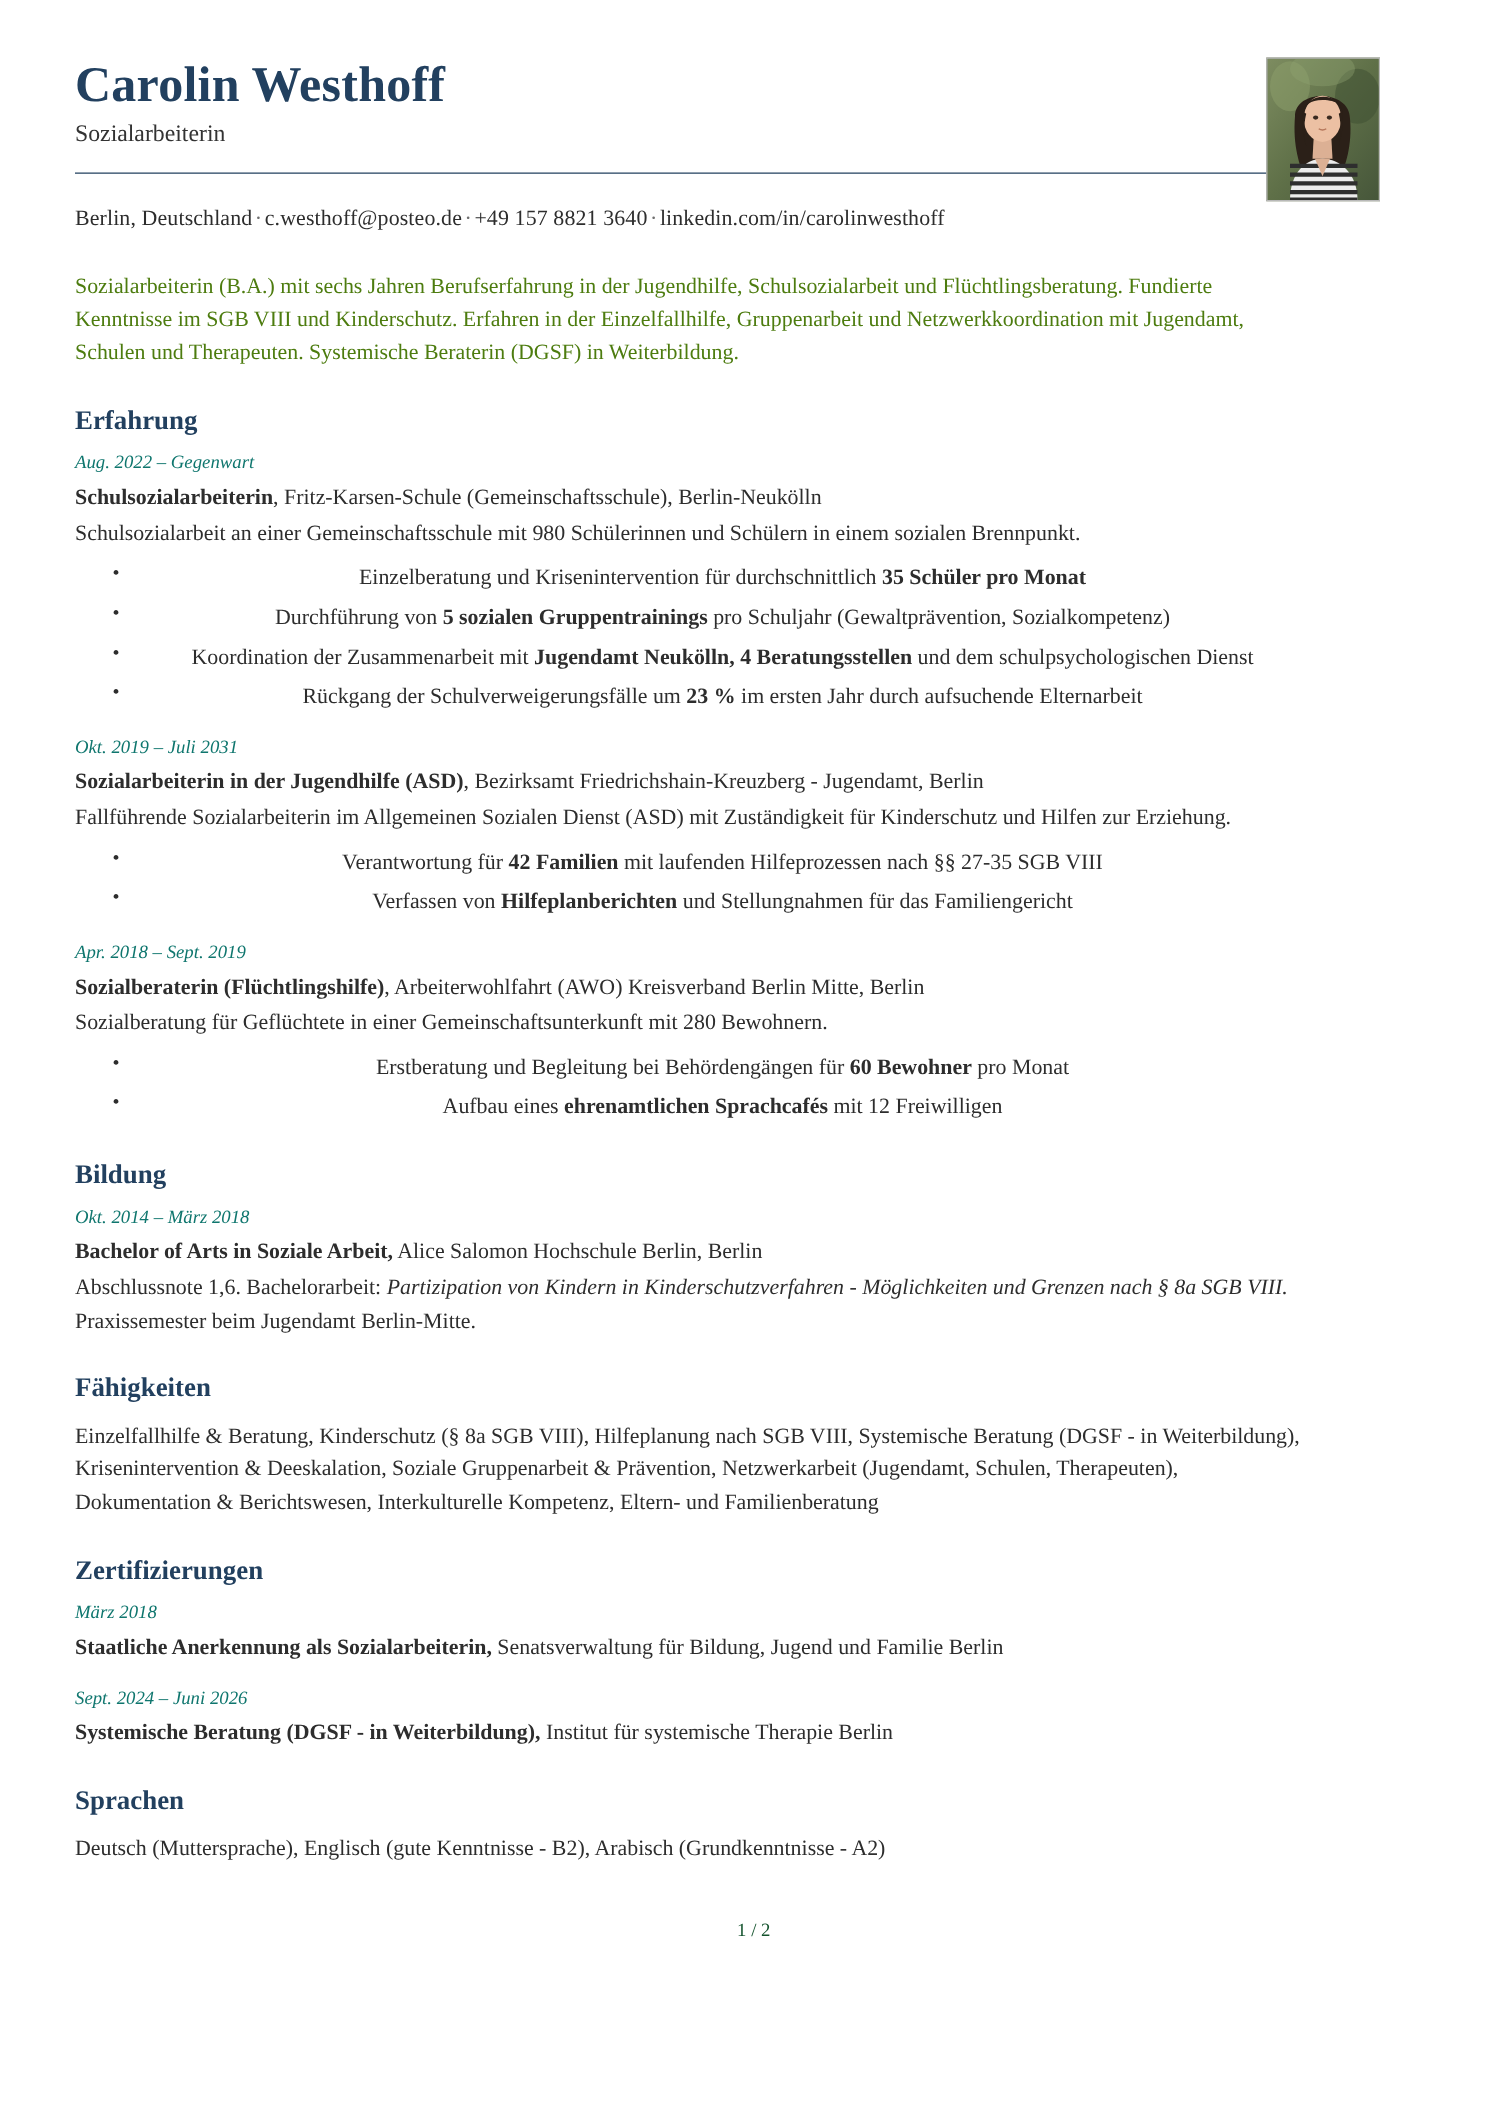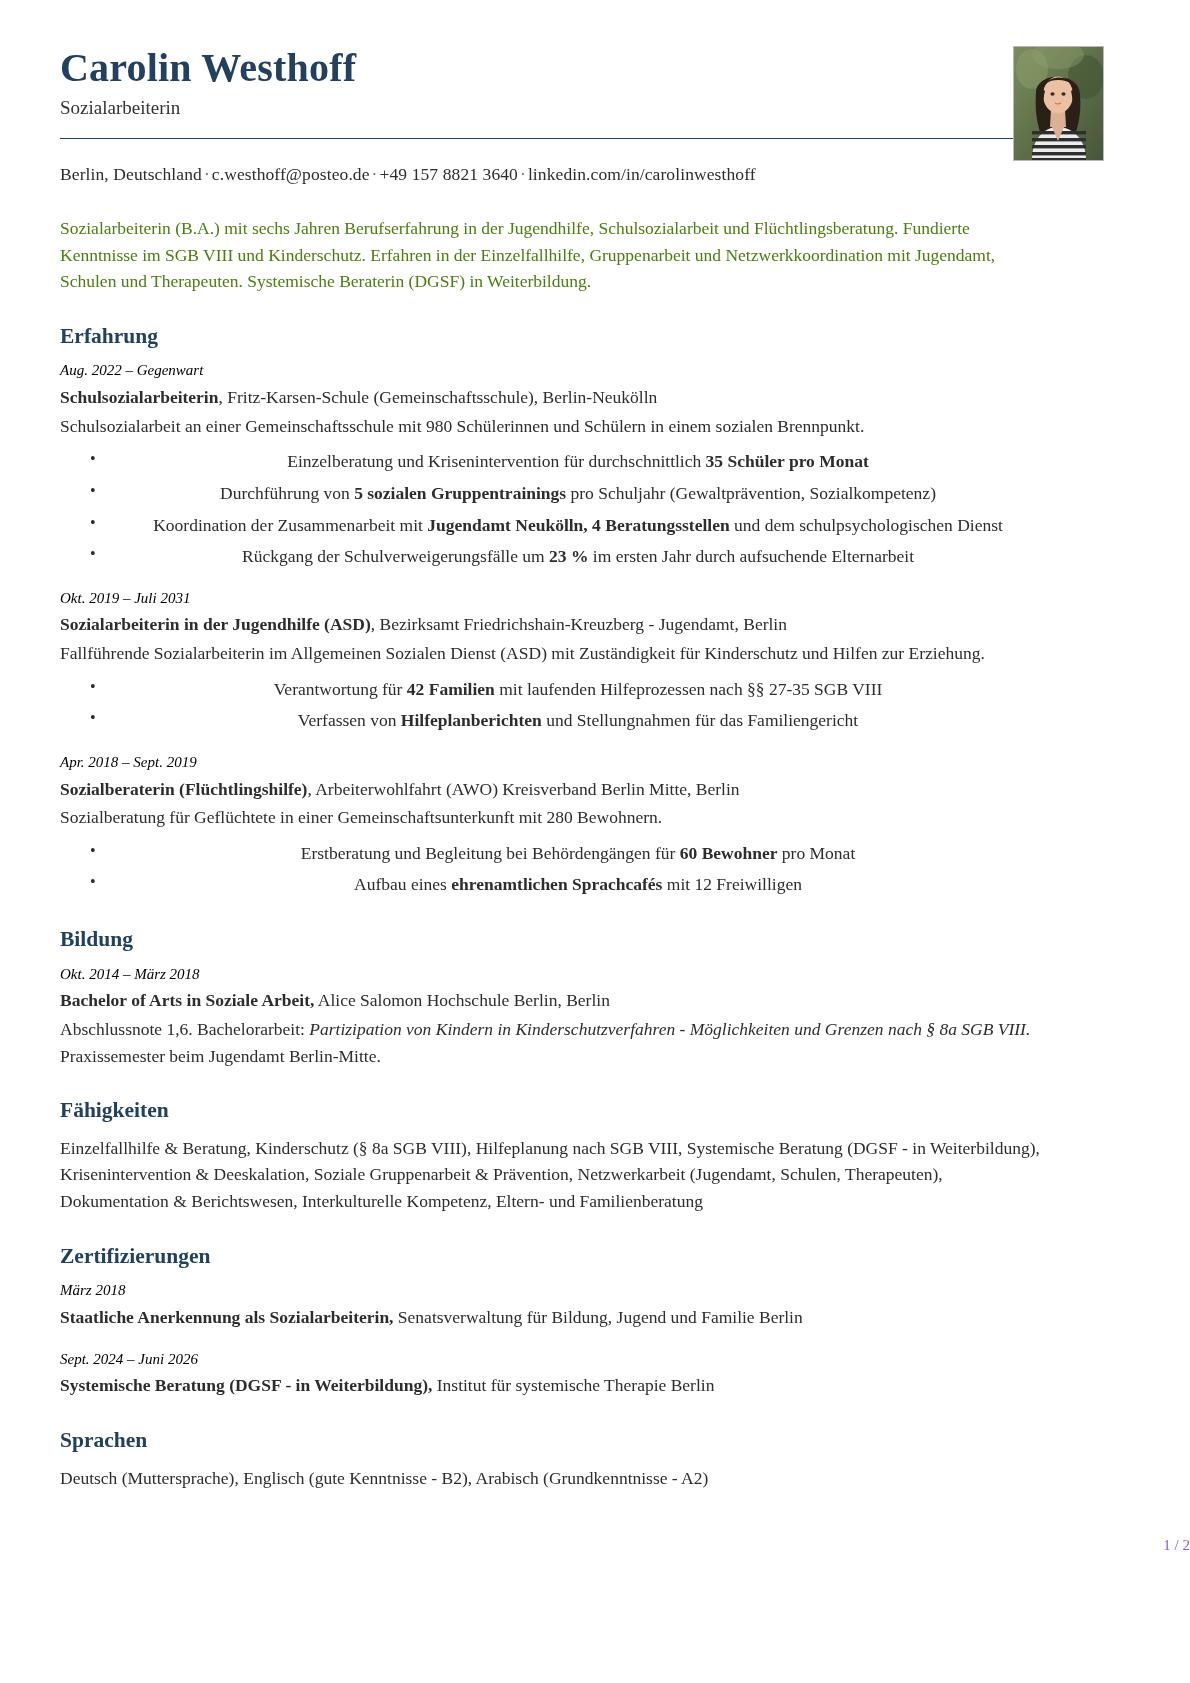--- a/index.html
+++ b/index.html
@@ -96,21 +96,21 @@
     margin: 0 0 12px 0;
     line-height: 1.1;
   }
   .entry {
     margin-bottom: 18px;
   }
   .entry:last-child { margin-bottom: 0; }
   .entry-date {
     font-size: 15px;
     font-style: italic;
-    color: #000000;
+    color: #0f766e;
     line-height: 1.45;
   }
   .entry-head {
     font-size: 17.5px;
     line-height: 1.52;
     margin-top: 2px;
   }
   .entry-head b { font-weight: bold; }
   .entry-desc {
     font-size: 17.5px;
@@ -145,23 +145,23 @@
     font-size: 17.5px;
     line-height: 1.52;
   }
 
   
   .footer {
     position: absolute;
     left: 16px;
     right: 0;
     top: 1537px;
-    text-align: right;
+    text-align: center;
     font-size: 15px;
-    color: #8b5cf6;
+    color: #14532d;
   }
 </style>
 </head>
 <body>
 
 <div class="page">
   <div class="content">
 
     <div class="header">
       <div class="name">Carolin Westhoff</div>

